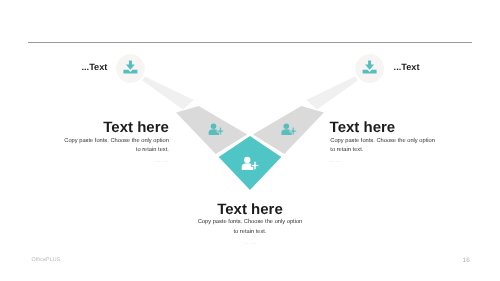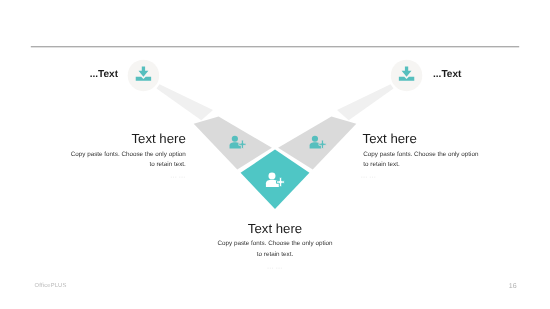--- a/index.html
+++ b/index.html
@@ -1,20 +1,20 @@
 <!DOCTYPE html>
 <html><head>
 <meta charset="utf-8">
 <style>
   html,body{margin:0;padding:0;}
   body{width:500px;height:281px;background:#ffffff;font-family:"Liberation Sans",sans-serif;overflow:hidden;-webkit-font-smoothing:antialiased;text-rendering:geometricPrecision;}
   #slide{position:relative;width:500px;height:281px;background:#fff;}
   #divider{position:absolute;left:28px;top:42px;width:444px;height:1px;background:#9a9a9a;}
   svg.art{position:absolute;left:0;top:0;width:500px;height:281px;}
-  .t-head{position:absolute;font-weight:normal;color:#1c1c1c;font-size:12px;letter-spacing:0px;}
+  .t-head{position:absolute;font-weight:bold;color:#1c1c1c;font-size:15px;letter-spacing:0px;}
   .t-body{position:absolute;color:#313131;font-size:5.72px;line-height:9.6px;}
   .t-faint{position:absolute;color:#e6e6e6;font-size:5.2px;letter-spacing:0.3px;font-weight:bold;}
   .t-lbl{position:absolute;font-weight:bold;color:#1c1c1c;font-size:9.2px;}
   #footer-brand{position:absolute;left:31.4px;top:257.2px;color:#b8b8b8;font-size:5.3px;letter-spacing:0.15px;}
   #page-num{position:absolute;left:462.6px;top:257.3px;color:#b0b0b0;font-size:6.4px;}
 </style>
 </head>
 <body>
 
 <div id="slide">

